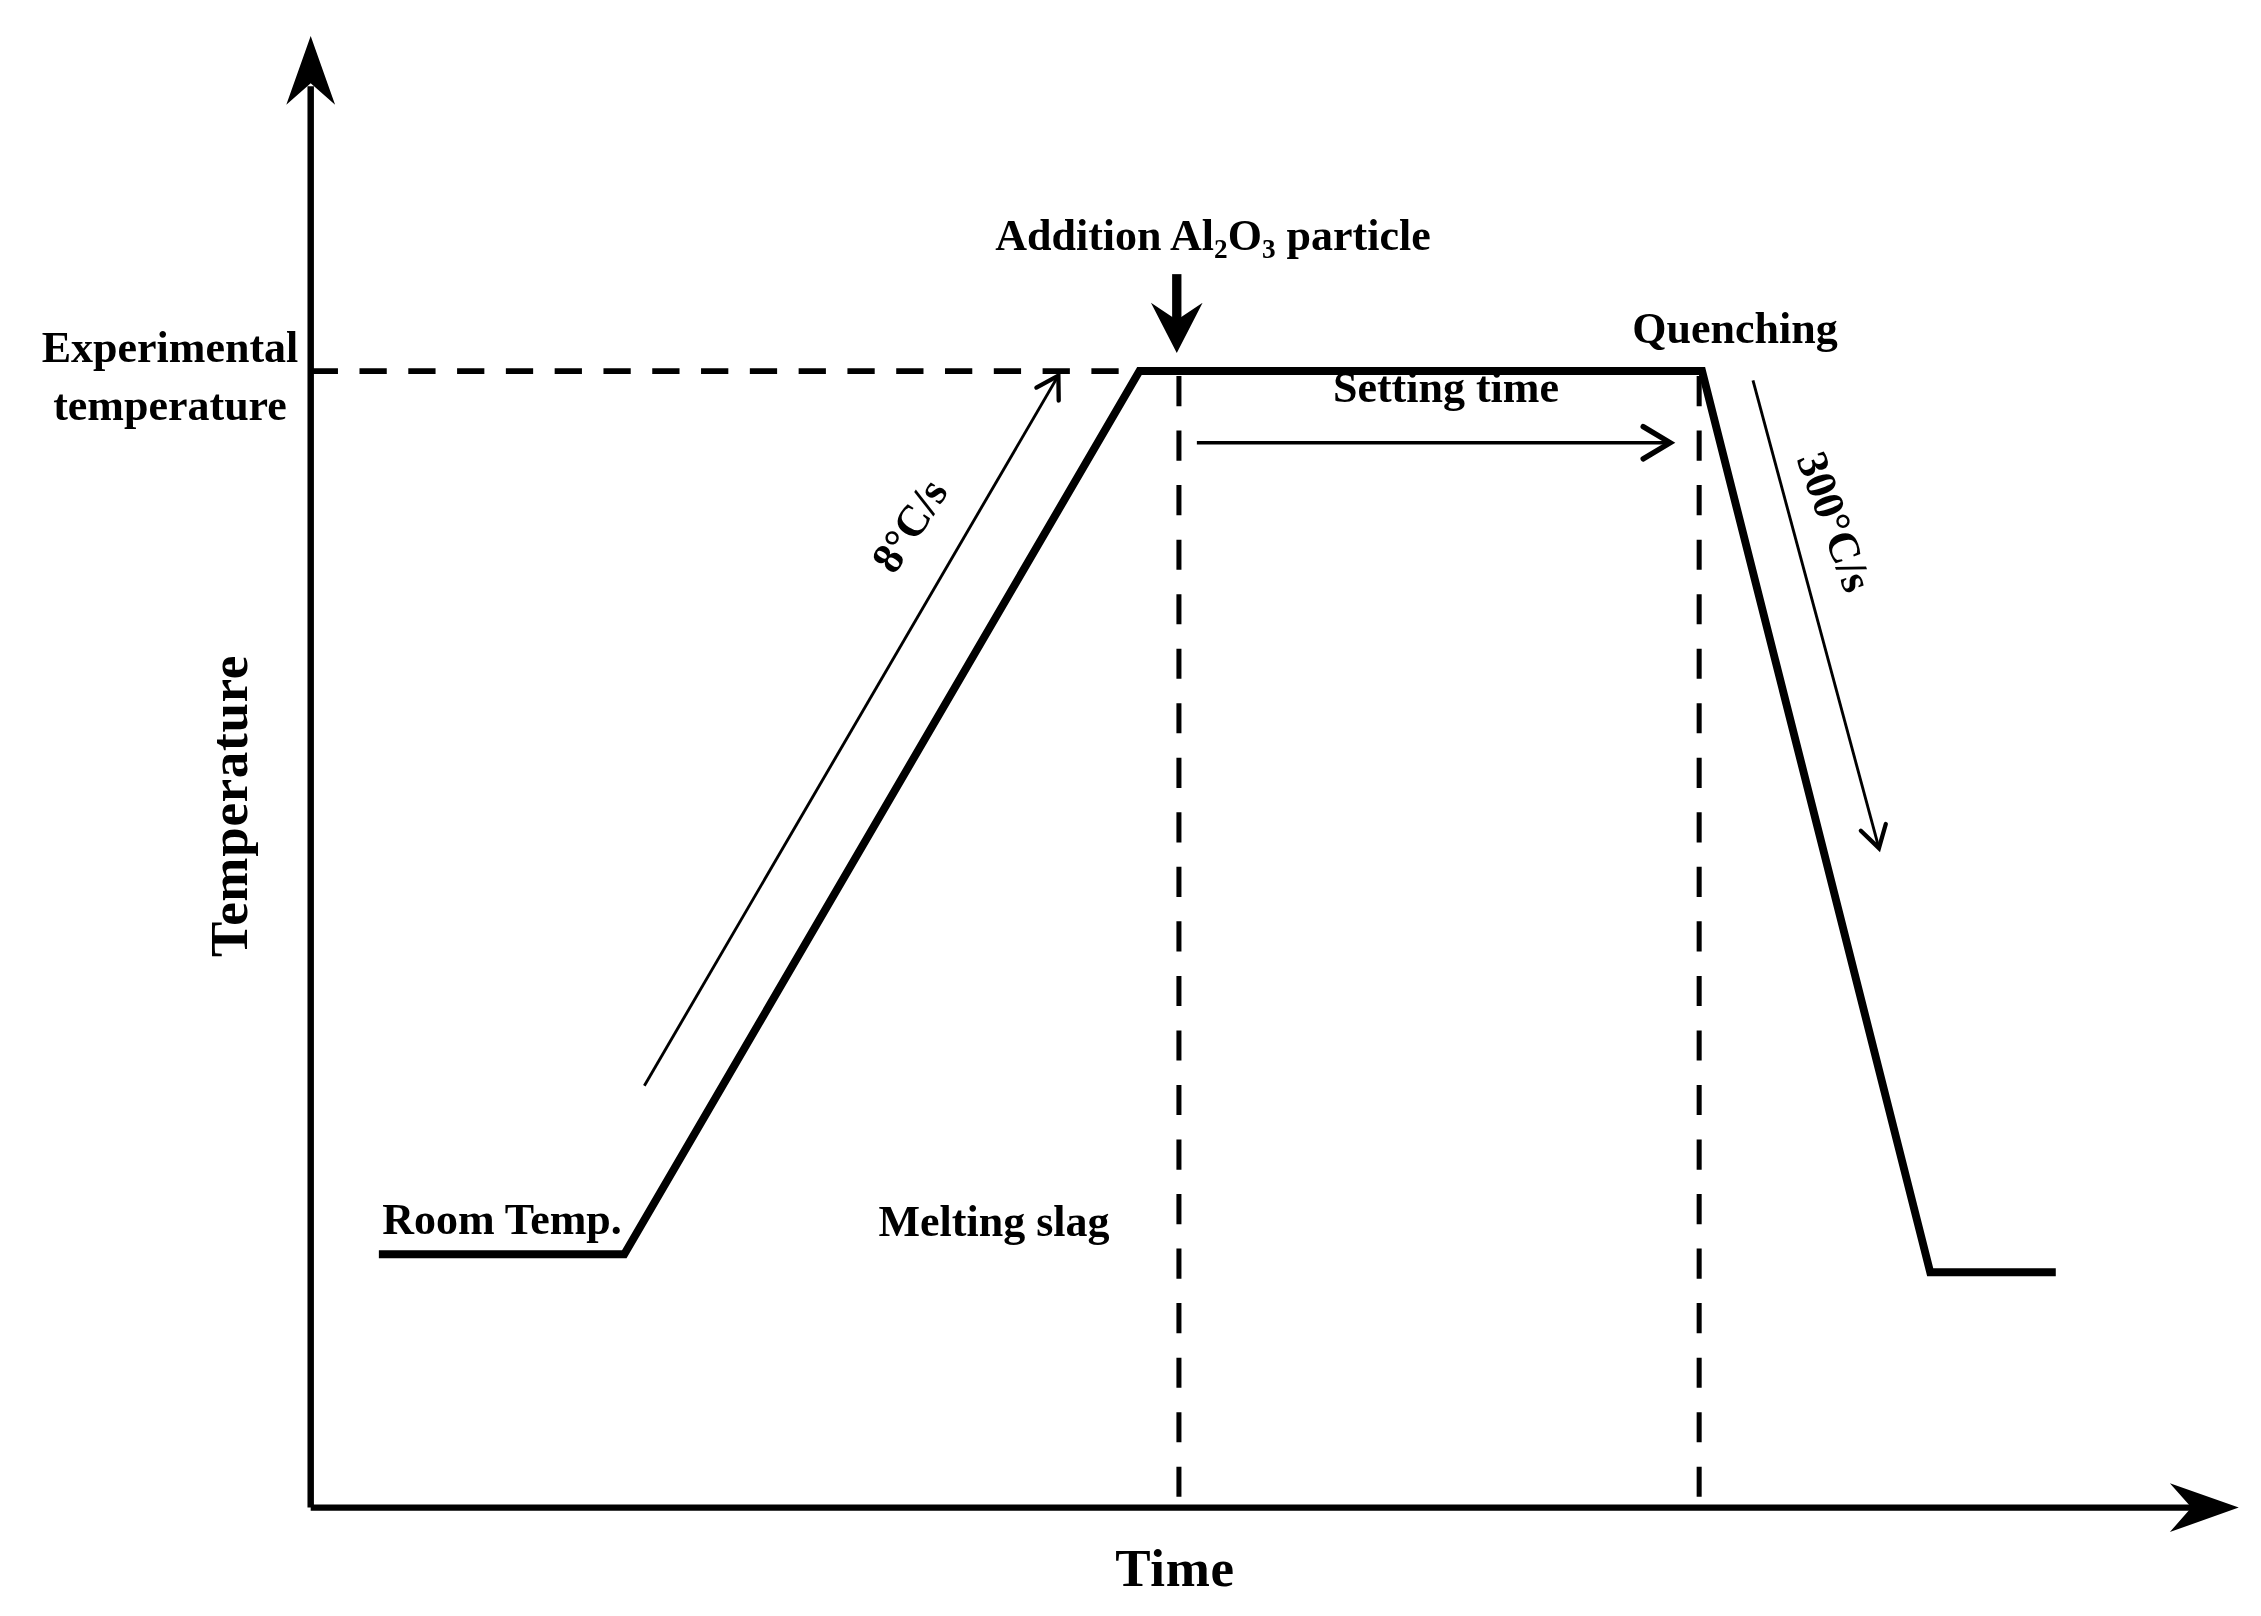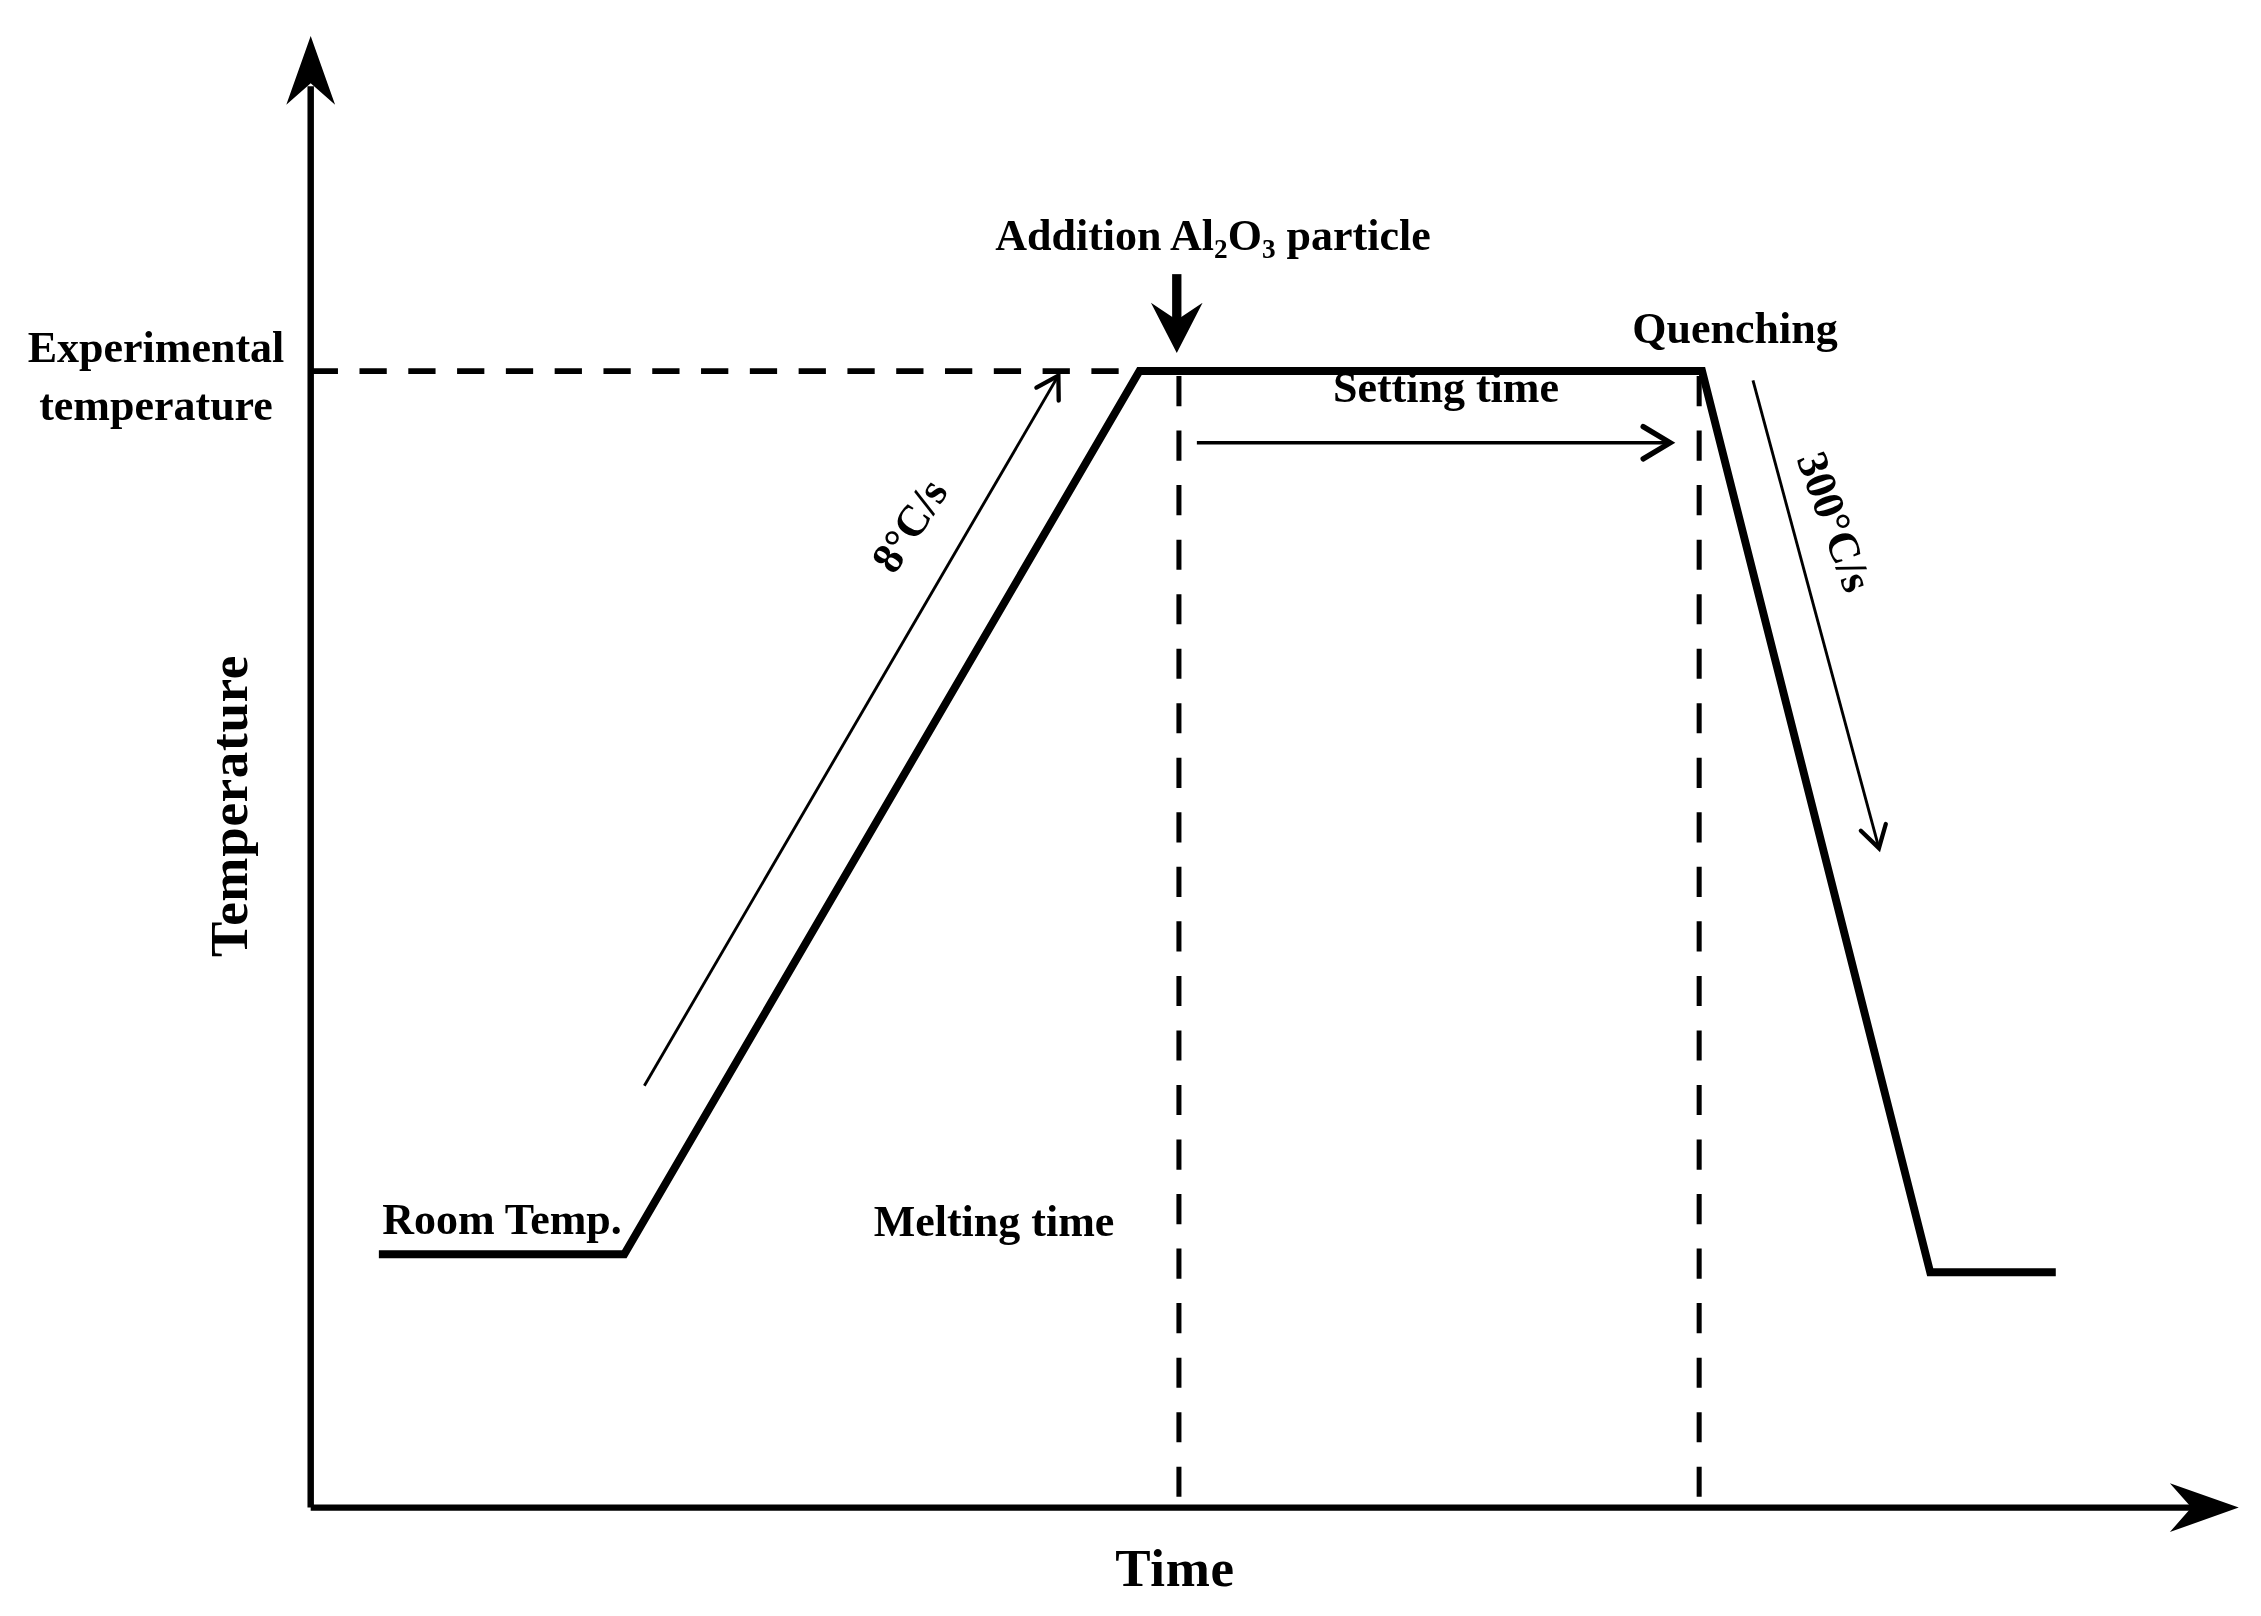--- a/index.html
+++ b/index.html
@@ -73,34 +73,34 @@
     <line x1="2443" y1="530" x2="2618" y2="1180" stroke="#000000" stroke-width="4" marker-end="url(#chev)"></line>
 
     <line x1="1640" y1="382" x2="1640" y2="452" stroke="#000000" stroke-width="13"></line>
     <polygon points="1640,492 1604,422 1640,446 1676,422" fill="#000000"></polygon>
   </svg>
 
   <div class="lbl rot-n90 axis-title" style="left:230px; top:806px;">Temperature</div>
 
   <div class="lbl axis-title" style="left:1175px; top:1569px;">Time</div>
 
-  <div class="lbl multiline" style="left:156px; top:377px;">
+  <div class="lbl multiline" style="left:170px; top:377px;">
     <div>Experimental</div>
     <div>temperature</div>
   </div>
 
   <div class="lbl" style="left:1172px; top:237px;margin-left:41px;"><span>Addition Al</span><span class="sub">2</span><span>O</span><span class="sub">3</span><span> particle</span></div>
 
   <div class="lbl" style="left:1735px; top:329px;font-family:Liberation Serif, serif;">Quenching</div>
 
   <div class="lbl" style="left:1446px; top:388px;">Setting time</div>
 
   <div class="lbl rot-heat" style="left:910px; top:526px;">8°C/s</div>
 
   <div class="lbl rot-quench" style="left:1834px; top:522px;">300°C/s</div>
 
   <div class="lbl" style="left:502px; top:1220px;">Room Temp.</div>
 
-  <div class="lbl" style="left:994px; top:1222px;">Melting time</div>
+  <div class="lbl" style="left:994px; top:1222px;">Melting slag</div>
 
 
 </div>
 
 
 </body></html>

